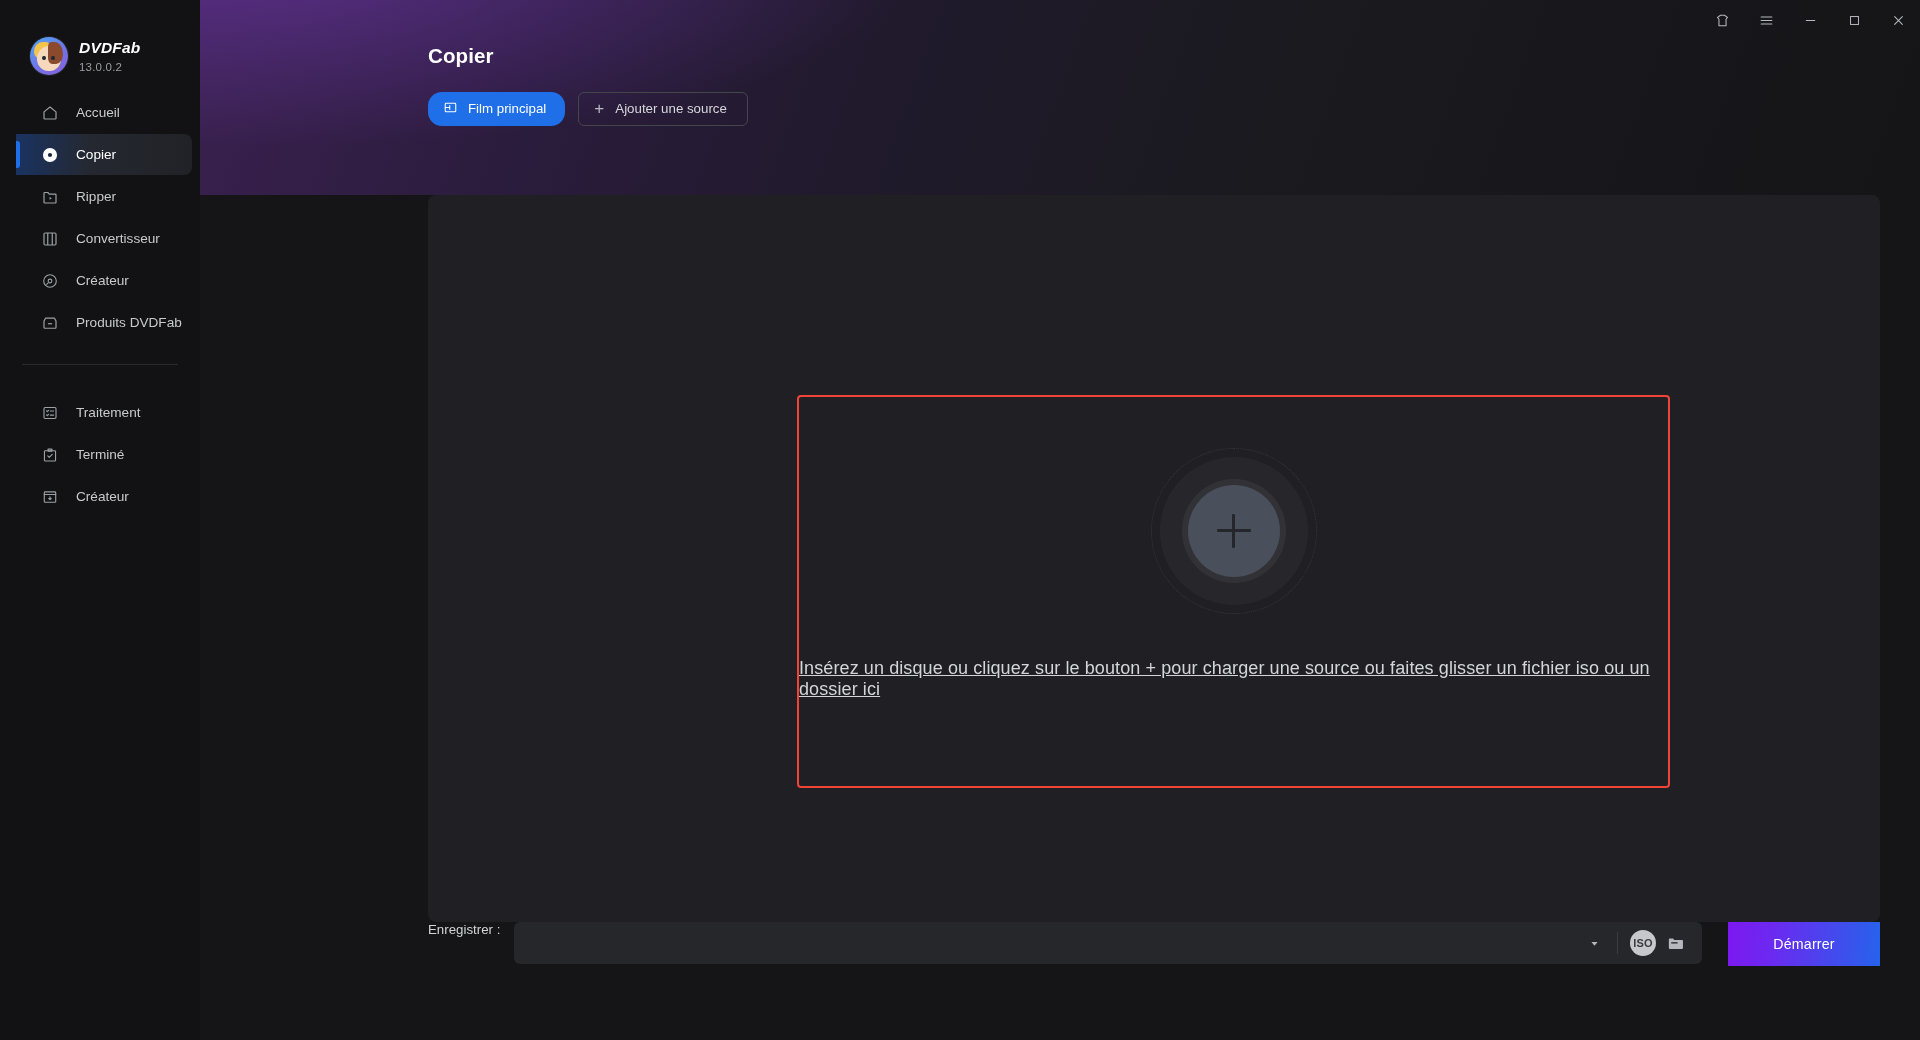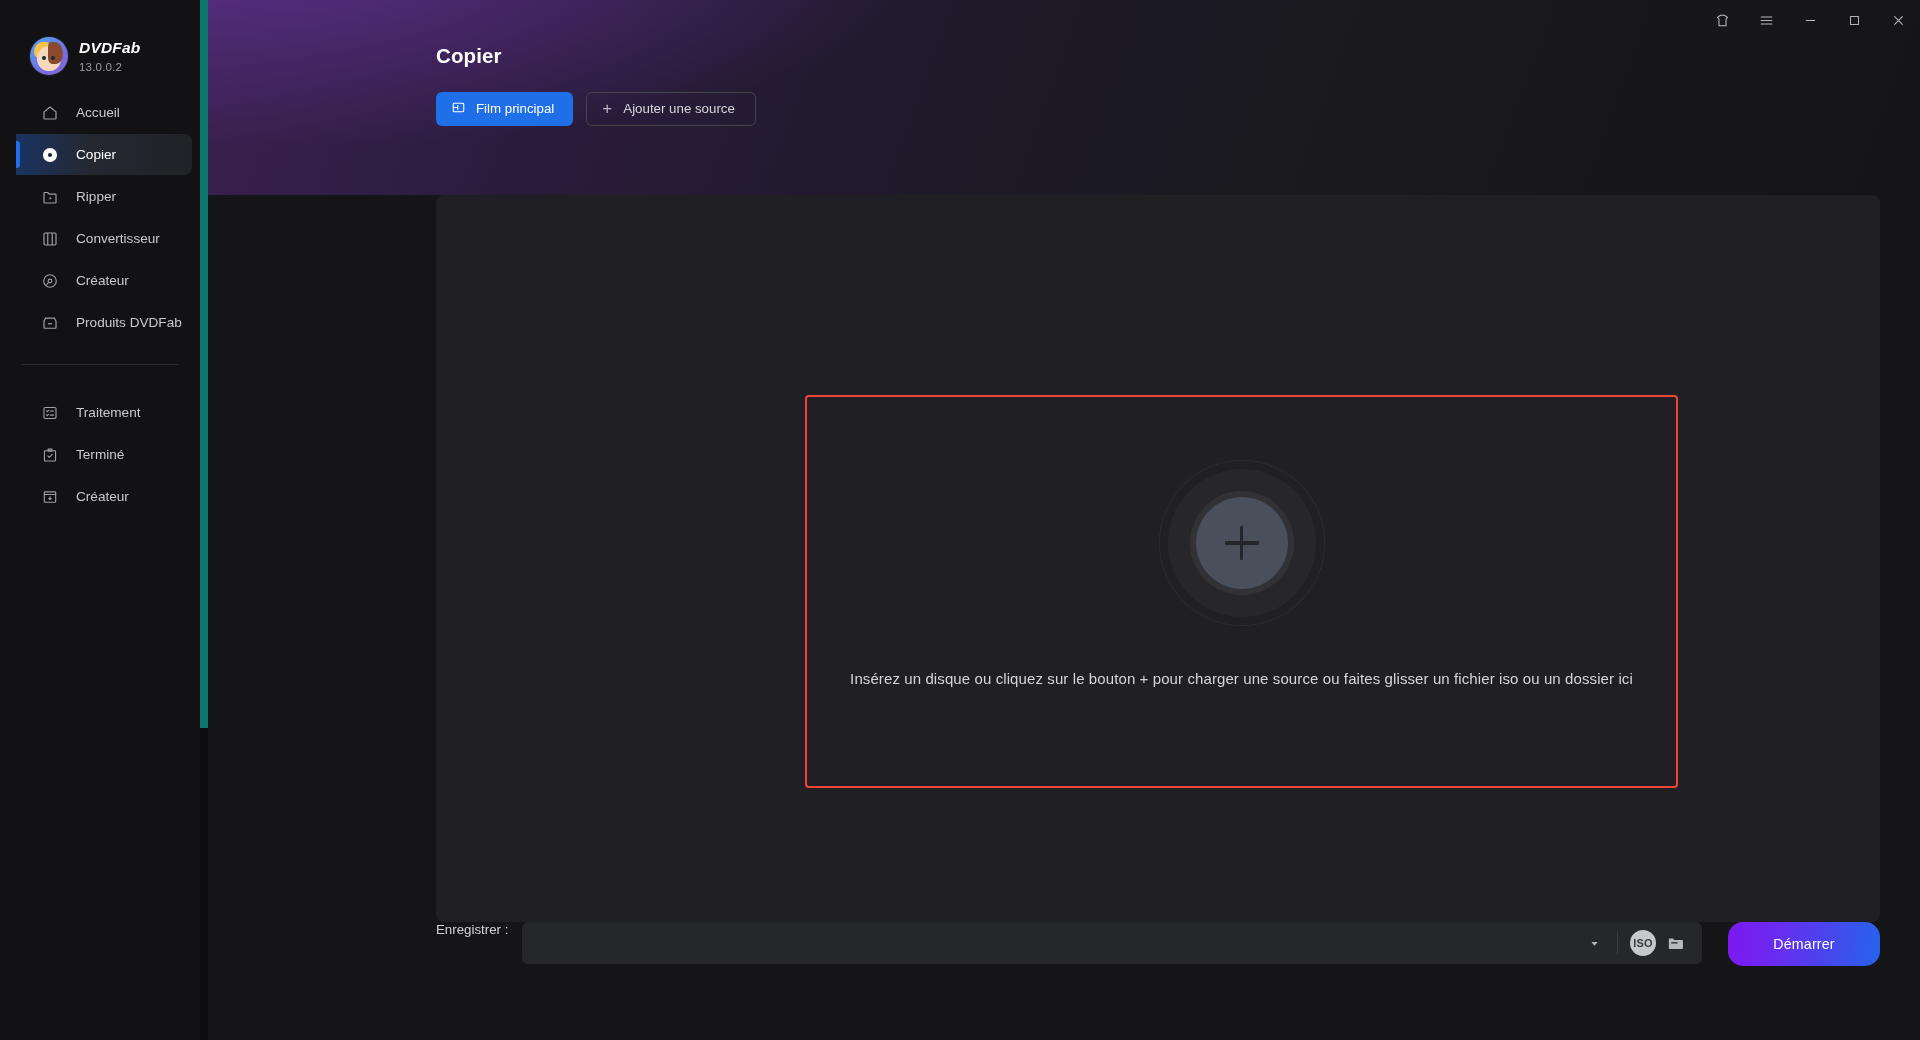--- a/index.html
+++ b/index.html
@@ -12,22 +12,21 @@
     font-family: "Liberation Sans", "DejaVu Sans", sans-serif;
     color: #d8d9dc;
     -webkit-font-smoothing: antialiased;
   }
 
   .app {
     position: relative;
     width: 1920px;
     height: 728px;
     display: flex;
-    background: #0f766e;
-    gap: 8px;
+    background: #fca5a5;
   }
 
   
   .sidebar {
     width: 200px;
     height: 1040px;
     background: #121214;
     flex: 0 0 200px;
     position: relative;
     padding-top: 0;
@@ -206,21 +205,21 @@
     align-items: center;
     gap: 13px;
   }
 
   .btn-primary-mode {
     display: inline-flex;
     align-items: center;
     gap: 10px;
     height: 34px;
     padding: 0 19px 0 15px;
-    border-radius: 6px;
+    border-radius: 14px;
     background: #1f6fe8;
     color: #ffffff;
     font-size: 13.3px;
     border: none;
     cursor: pointer;
     font-family: inherit;
   }
   .btn-outline {
     display: inline-flex;
     align-items: center;
@@ -320,23 +319,24 @@
     content: "";
     position: absolute;
     background: #24262c;
     border-radius: 1px;
   }
   .plus-mark::before { left: 0; top: 15px; width: 34px; height: 3.5px; }
   .plus-mark::after  { top: 0; left: 15px; height: 34px; width: 3.5px; }
 
   .dz-hint {
     margin-top: 42px;
-    font-size: 15px;
+    font-size: 18px;
     color: #d4d5d9;
     letter-spacing: 0.1px;
+    text-decoration: underline;
   }
 
   
   .bottom-bar {
     flex: 1 1 auto;
     display: flex;
     align-items: flex-start;
     padding: 0 40px 0 228px;
     gap: 0;
   }
@@ -401,21 +401,21 @@
     display: flex; align-items: center; justify-content: center;
     color: #b6b8bd;
     cursor: pointer;
     margin-right: 6px;
   }
 
   .btn-start {
     margin-left: 26px;
     width: 152px;
     height: 44px;
-    border-radius: 15px;
+    border-radius: 0;
     border: none;
     cursor: pointer;
     background: linear-gradient(95deg, #7d18f0 0%, #6b2af0 30%, #2563eb 100%);
     color: #ffffff;
     font-size: 14.2px;
     font-family: inherit;
     letter-spacing: 0.2px;
   }
 </style>
 </head>

